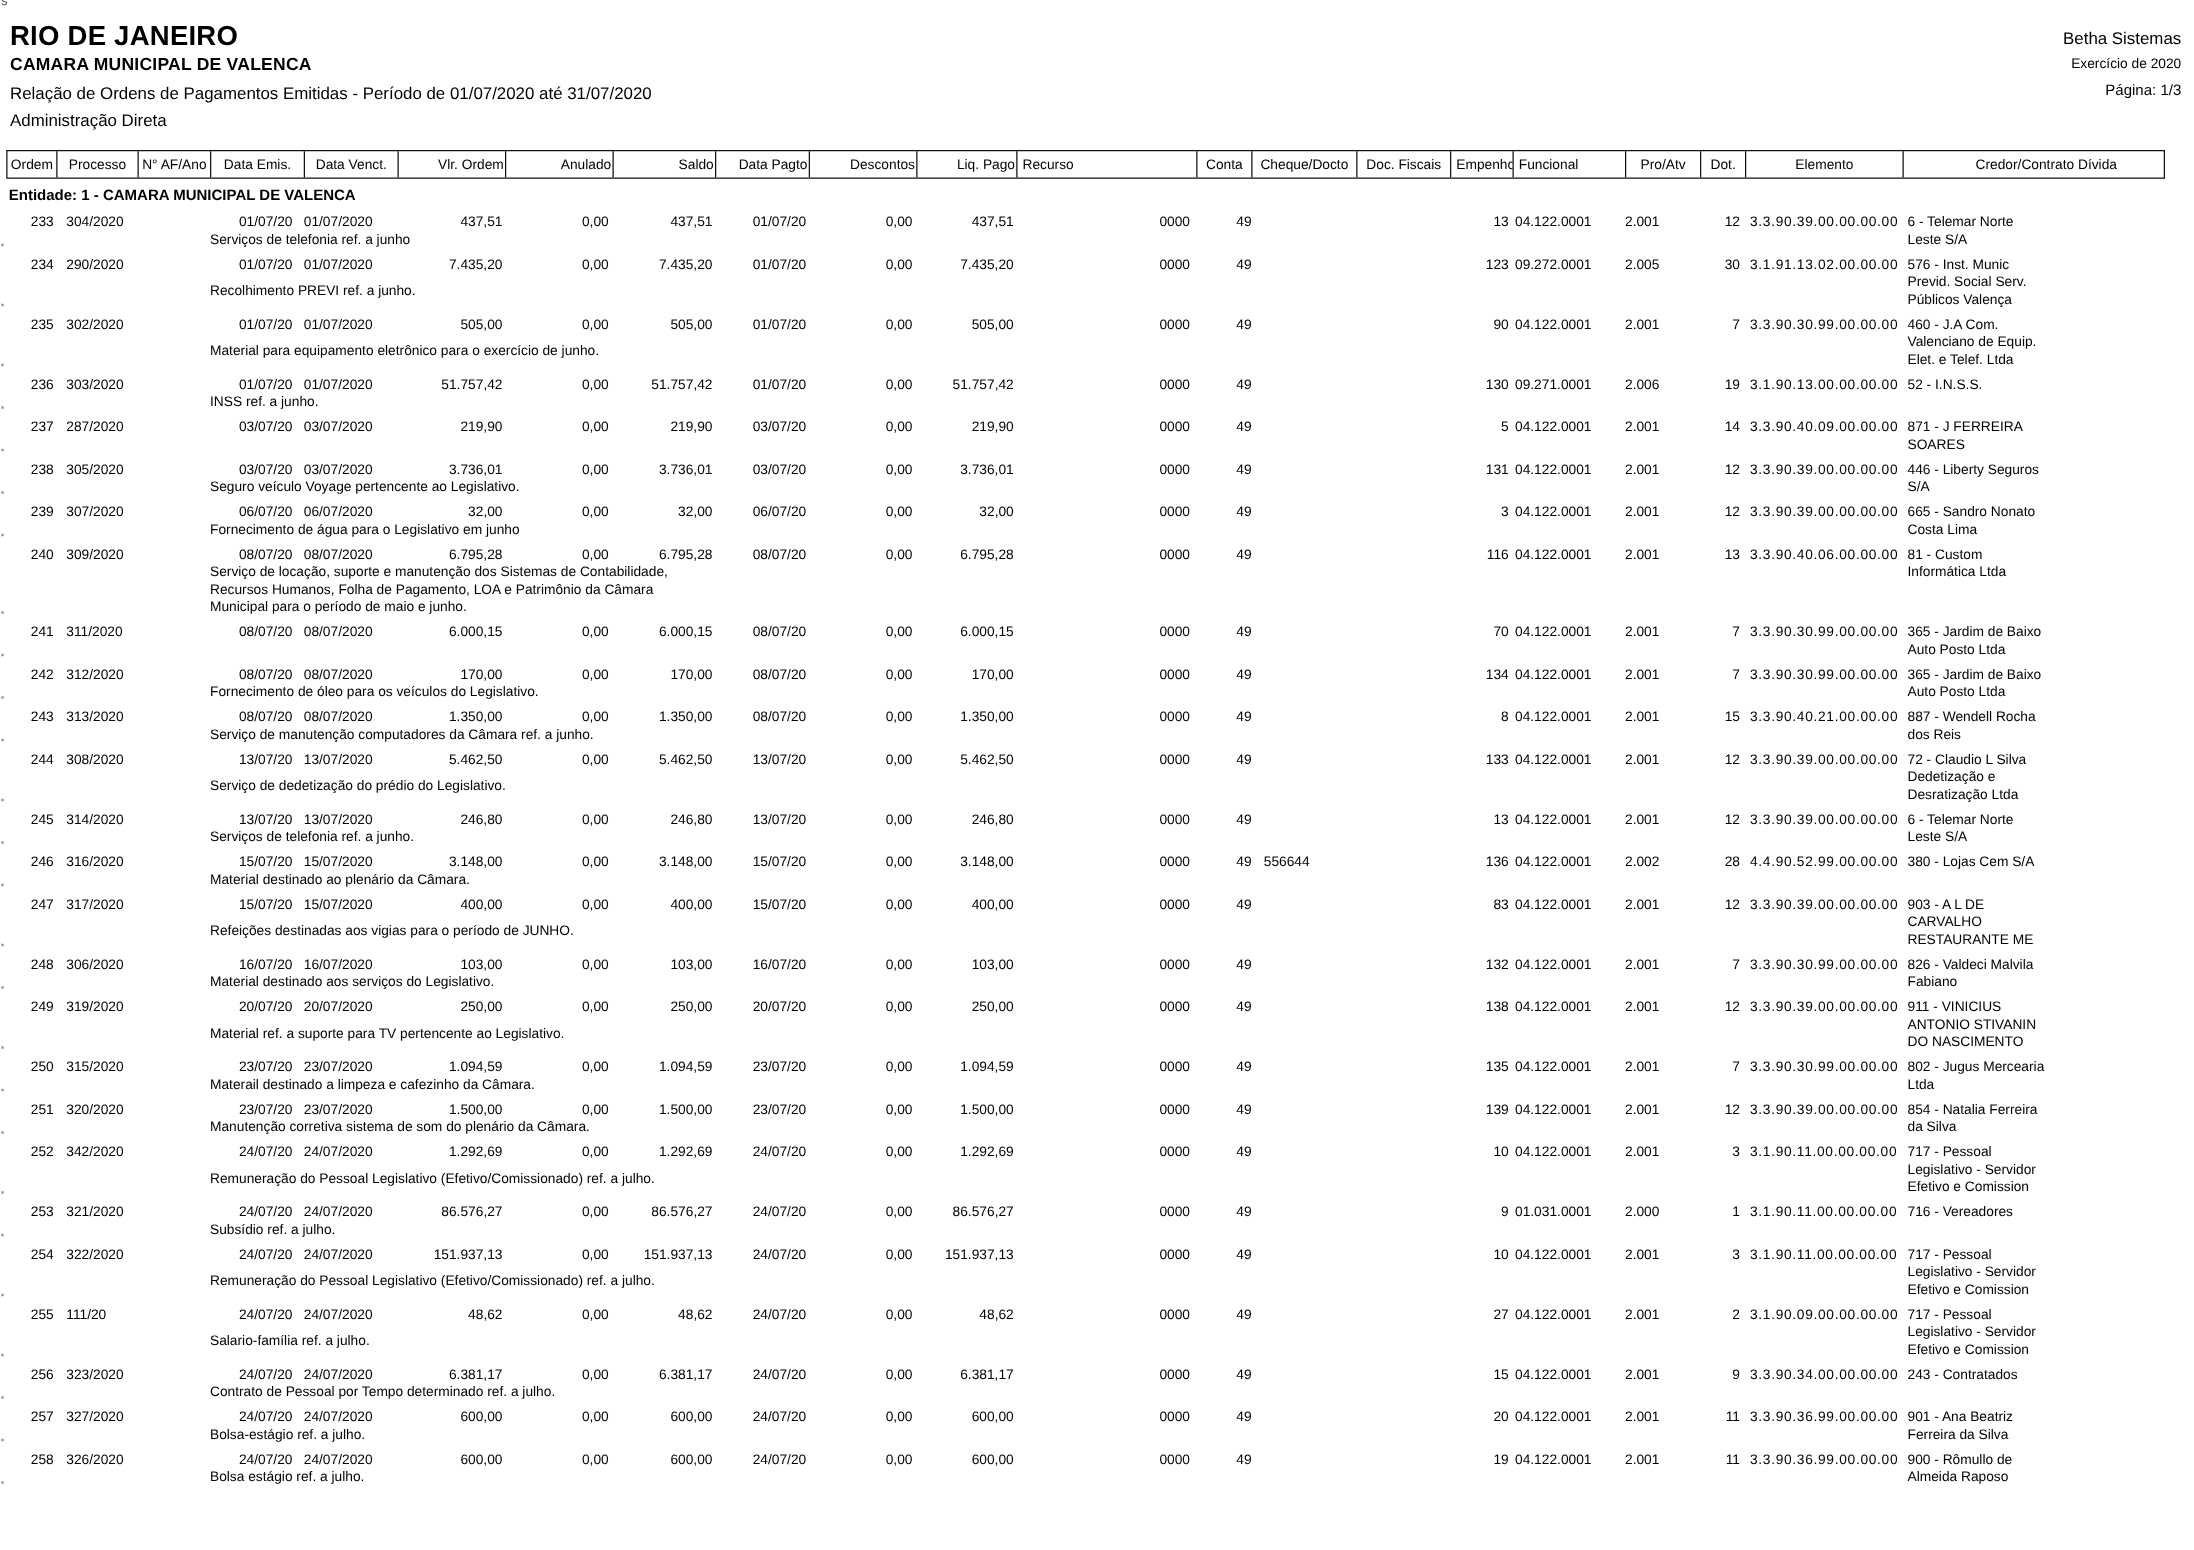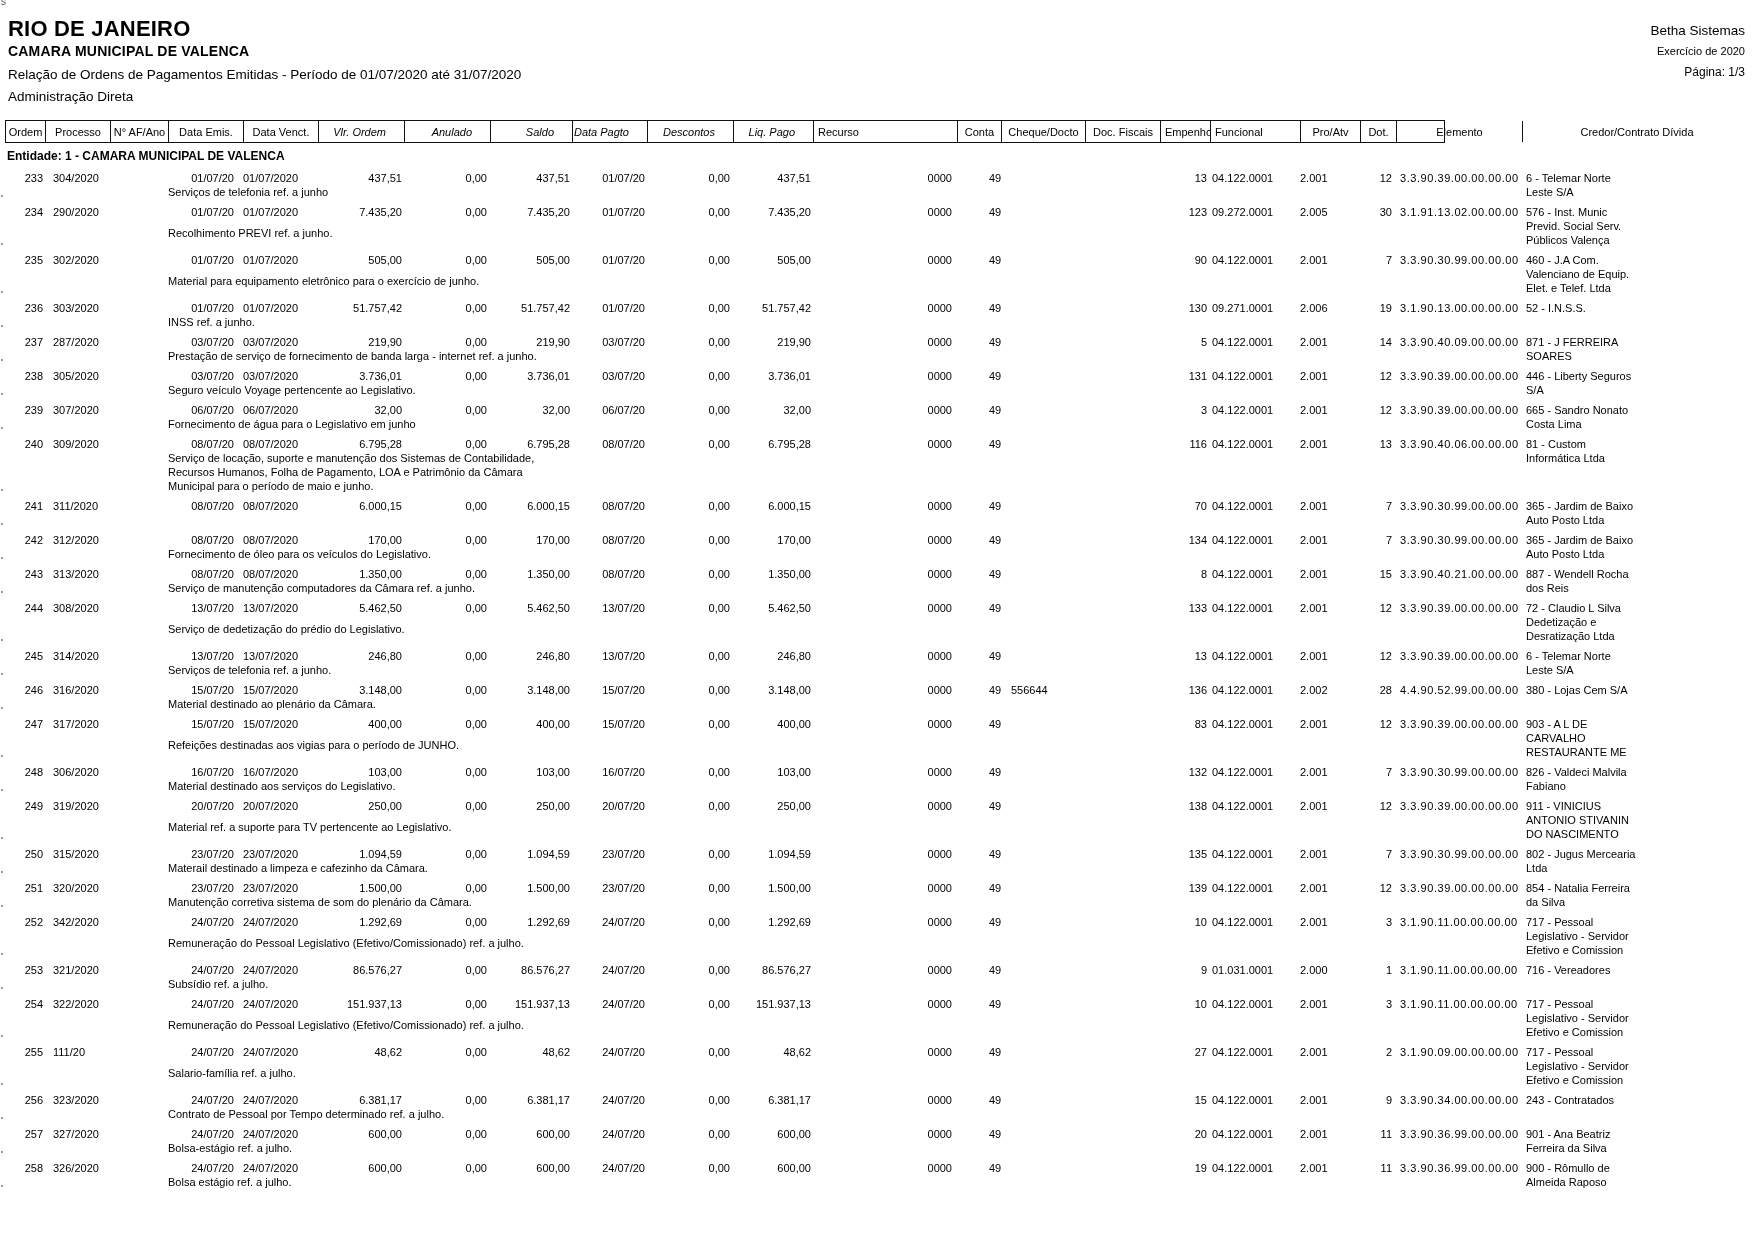--- a/index.html
+++ b/index.html
@@ -25,38 +25,38 @@
   .subtitle2  { font-size: 13.5px; line-height: 21px; }
   .header-right { text-align: right; padding-right: 10px; padding-top: 2px; }
   .vendor-name { font-size: 13.5px; line-height: 21px; }
   .exercise-label { font-size: 11px; line-height: 21px; }
   .page-number { font-size: 12px; line-height: 21px; }
 
   
   .grid21 {
     display: grid;
     grid-template-columns: 40px 65px 58px 75px 75px 86px 86px 82px 75px 86px 80px 144px 44px 84px 75px 50px 90px 60px 36px 126px 228px;
-    width: 1440px;
+    width: 1727px;
   }
 
   
   .col-header {
     margin-top: 13px;
     border: 1.5px solid #111;
     height: 23px;
     align-items: stretch;
     font-size: 11px;
   }
   .col-header .hcell {
     border-right: 1px solid #111;
     display: flex; align-items: center; justify-content: center;
     overflow: hidden; white-space: nowrap; padding: 0 2px;
   }
   .col-header .hcell:last-child { border-right: none; }
-  .col-header .h-right { justify-content: flex-end; padding-right: 18px; font-style: italic; }
+  .col-header .h-right { justify-content: flex-end; padding-right: 1px; }
   .col-header .h-left  { justify-content: flex-start; padding-left: 4px; }
 
   
   .entity-row {
     font-size: 12px; font-weight: bold;
     margin-top: 6px; line-height: 15px; padding-left: 2px;
   }
 
   
   #entries { margin-top: 7px; }
@@ -257,21 +257,20 @@
     <div class="cell c13 pl8">49587</div>
     <div class="cell c14 pl10"></div>
     <div class="cell c15"></div>
     <div class="cell c16 num pr3">5</div>
     <div class="cell c17 pl2">04.122.0001</div>
     <div class="cell c18 ctr">2.001</div>
     <div class="cell c19 num pr4">14</div>
     <div class="cell c20 elem">3.3.90.40.09.00.00.00</div>
     <div class="cell c21 credor">871 - J FERREIRA
 SOARES</div>
-    <div class="cell desc">Prestação de serviço de fornecimento de banda larga - internet ref. a junho.</div>
   </div>
 
   <div class="entry grid21">
     <div class="cell c1 num">238</div>
     <div class="cell c2 pl8">305/2020</div>
     <div class="cell c3"></div>
     <div class="cell c4 num pr9">03/07/20</div>
     <div class="cell c5 ctr">03/07/2020</div>
     <div class="cell c6 num">3.736,01</div>
     <div class="cell c7 num pr3">0,00</div>

